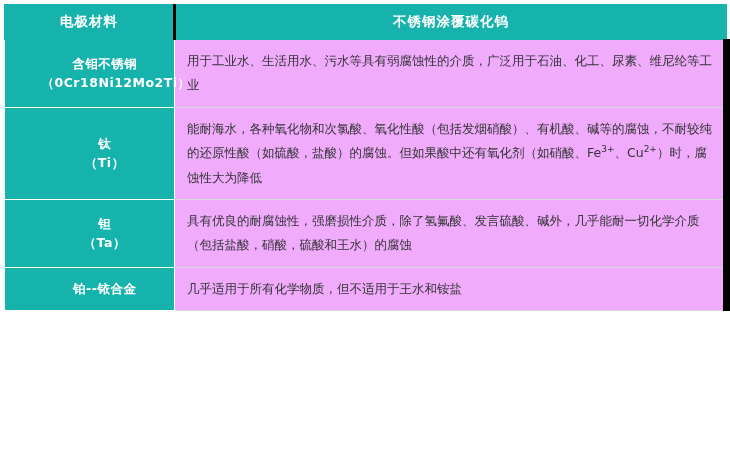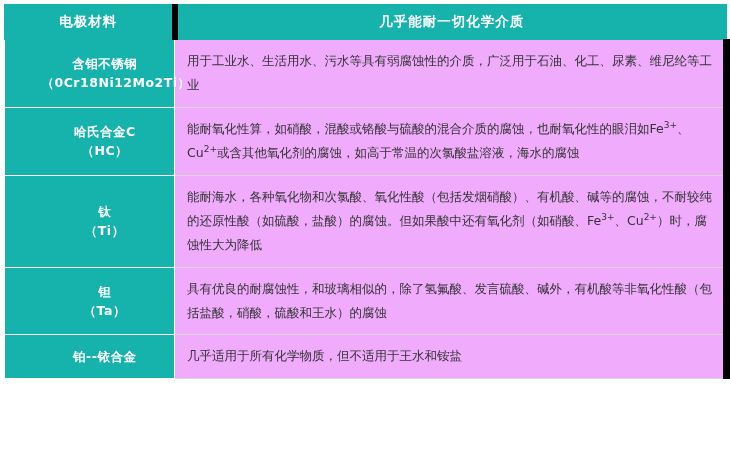--- a/index.html
+++ b/index.html
@@ -30,21 +30,21 @@
     background: #16b2ac;
     color: #ffffff;
     font-size: 13.5px;
     font-weight: bold;
     text-align: center;
     padding: 8px 4px;
     letter-spacing: 1px;
     border: 1px solid #16b2ac;
   }
   th.hdr.left-hdr {
-    border-right: 6px solid #000000;
+    border-right: 3px solid #000000;
   }
   td.mat {
     background: #16b2ac;
     color: #ffffff;
     font-size: 12.5px;
     font-weight: bold;
     text-align: center;
     vertical-align: middle;
     padding: 9px 6px;
     line-height: 1.55;
@@ -79,51 +79,44 @@
 
 <div class="table-wrap">
   <table class="spec-table">
     <colgroup>
         <col class="c1">
         <col class="c2">
       </colgroup>
     <thead>
       <tr>
         <th class="hdr left-hdr">电极材料</th>
-        <th class="hdr">几乎能耐一切化学介质</th>
+        <th class="hdr">不锈钢涂覆碳化钨</th>
       </tr>
     </thead>
     <tbody>
       <tr>
         <td class="mat">
           <span class="mat-line">含钼不锈钢</span>
           <span class="mat-line">（0Cr18Ni12Mo2Ti）</span>
         </td>
         <td class="desc">用于工业水、生活用水、污水等具有弱腐蚀性的介质，广泛用于石油、化工、尿素、维尼纶等工业</td>
-      </tr>
-      <tr>
-        <td class="mat">
-          <span class="mat-line">哈氏合金C</span>
-          <span class="mat-line">（HC）</span>
-        </td>
-        <td class="desc">能耐氧化性算，如硝酸，混酸或铬酸与硫酸的混合介质的腐蚀，也耐氧化性的眼泪如Fe<sup>3+</sup>、Cu<sup>2+</sup>或含其他氧化剂的腐蚀，如高于常温的次氯酸盐溶液，海水的腐蚀</td>
       </tr>
       <tr>
         <td class="mat">
           <span class="mat-line">钛</span>
           <span class="mat-line">（Ti）</span>
         </td>
         <td class="desc">能耐海水，各种氧化物和次氯酸、氧化性酸（包括发烟硝酸）、有机酸、碱等的腐蚀，不耐较纯的还原性酸（如硫酸，盐酸）的腐蚀。但如果酸中还有氧化剂（如硝酸、Fe<sup>3+</sup>、Cu<sup>2+</sup>）时，腐蚀性大为降低</td>
       </tr>
       <tr>
         <td class="mat">
           <span class="mat-line">钽</span>
           <span class="mat-line">（Ta）</span>
         </td>
-        <td class="desc">具有优良的耐腐蚀性，和玻璃相似的，除了氢氟酸、发言硫酸、碱外，有机酸等非氧化性酸（包括盐酸，硝酸，硫酸和王水）的腐蚀</td>
+        <td class="desc">具有优良的耐腐蚀性，强磨损性介质，除了氢氟酸、发言硫酸、碱外，几乎能耐一切化学介质（包括盐酸，硝酸，硫酸和王水）的腐蚀</td>
       </tr>
       <tr class="row-last">
         <td class="mat">
           <span class="mat-line">铂--铱合金</span>
         </td>
         <td class="desc">几乎适用于所有化学物质，但不适用于王水和铵盐</td>
       </tr>
     </tbody>
   </table>
 </div>

